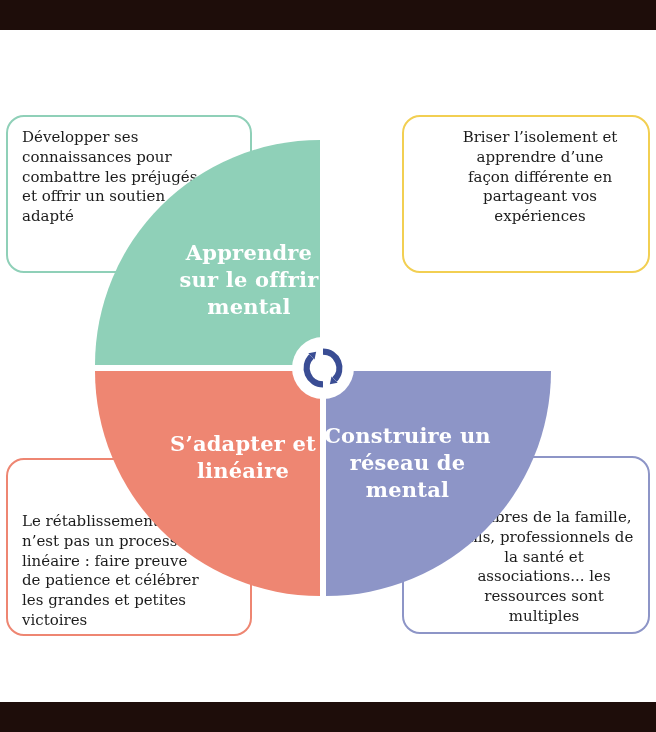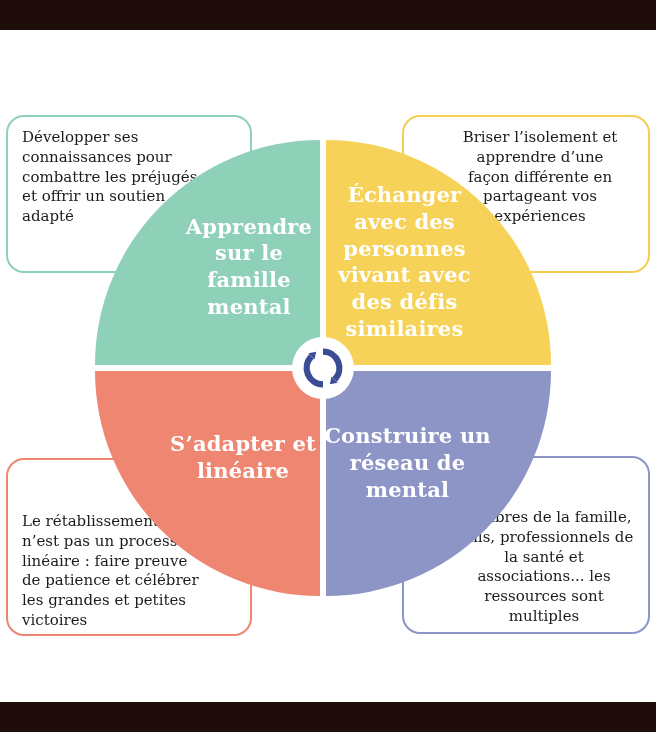--- a/index.html
+++ b/index.html
@@ -121,26 +121,23 @@
   <div class="callout bl">
     <p>Le rétablissement n’est pas un processus linéaire : faire preuve de patience et célébrer les grandes et petites victoires</p>
   </div>
   <div class="callout br">
     <p>Membres de la famille, amis, professionnels de la santé et associations... les ressources sont multiples</p>
   </div>
 
   <div class="wheel">
 
     <div class="quad q-tl">
-      <div class="quad-label">Apprendre sur le famille mental</div>
+      <div class="quad-label">Apprendre sur le offrir mental</div>
     </div>
 
-    <div class="quad q-tr">
-      <div class="quad-label">Échanger avec des personnes vivant avec des défis similaires</div>
-    </div>
 
     <div class="quad q-bl">
       <div class="quad-label">S’adapter et linéaire</div>
     </div>
 
     <div class="quad q-br">
       <div class="quad-label">Construire un réseau de mental</div>
     </div>
 
     <div class="center-badge">

